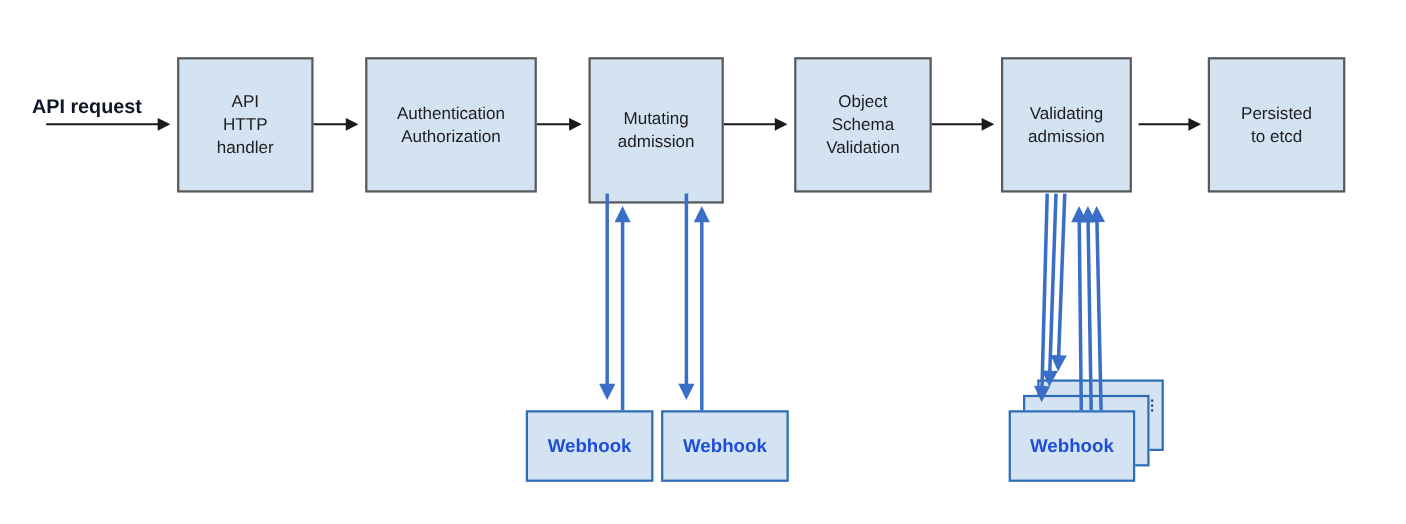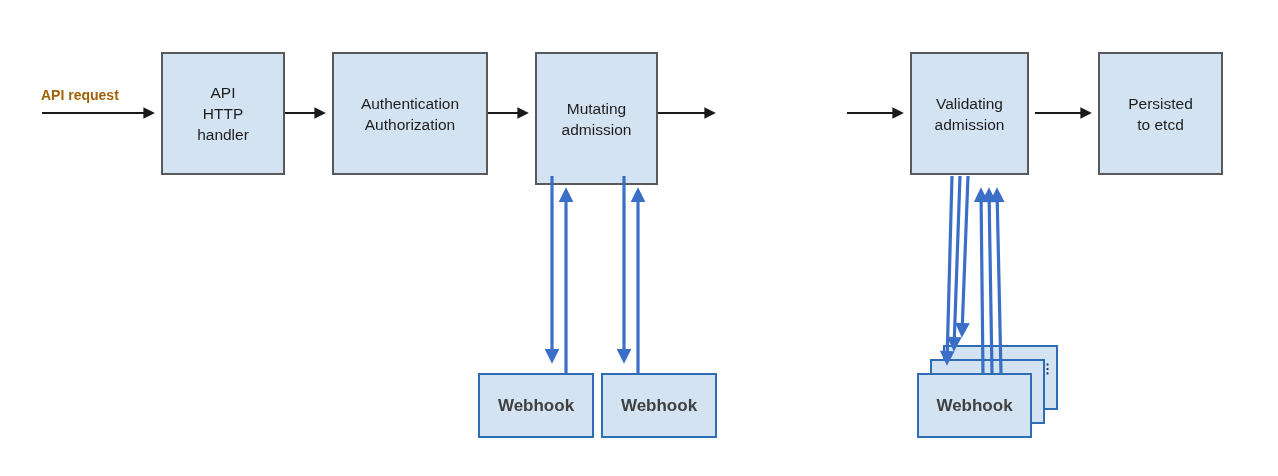--- a/index.html
+++ b/index.html
@@ -26,31 +26,31 @@
     white-space:pre-line;
   }
   .webhook-box{
     position:absolute;
     box-sizing:border-box;
     background:#d4e3f2;
     border:2px solid #2e6db4;
     display:flex;align-items:center;justify-content:center;
   }
   .webhook-label{
-    color:#404040;
+    color:#1d4ed8;
     font-size:17px;
     font-weight:bold;
     text-align:center;
   }
   #request-label{
     position:absolute;
-    left:41px;top:87px;
-    font-size:14px;
+    left:29px;top:87px;
+    font-size:18px;
     font-weight:bold;
-    color:#a16207;
+    color:#0f172a;
     letter-spacing:0px;
     z-index:2;
   }
   #arrow-layer{
     position:absolute;left:0;top:0;
     z-index:6;
     pointer-events:none;
   }
   #more-webhooks-ellipsis{
     position:absolute;
@@ -80,20 +80,25 @@
     <span class="box-label">API
 HTTP
 handler</span>
   </div>
 
   <div class="flow-box" style="left:535px;top:52px;width:123px;height:133px;">
     <span class="box-label">Mutating
 admission</span>
   </div>
 
+  <div class="flow-box" style="left:722px;top:52px;width:125px;height:123px;">
+    <span class="box-label">Object
+Schema
+Validation</span>
+  </div>
 
   <div class="flow-box" style="left:910px;top:52px;width:119px;height:123px;">
     <span class="box-label">Validating
 admission</span>
   </div>
 
   <div class="flow-box" style="left:1098px;top:52px;width:125px;height:123px;">
     <span class="box-label">Persisted
 to etcd</span>
   </div>

